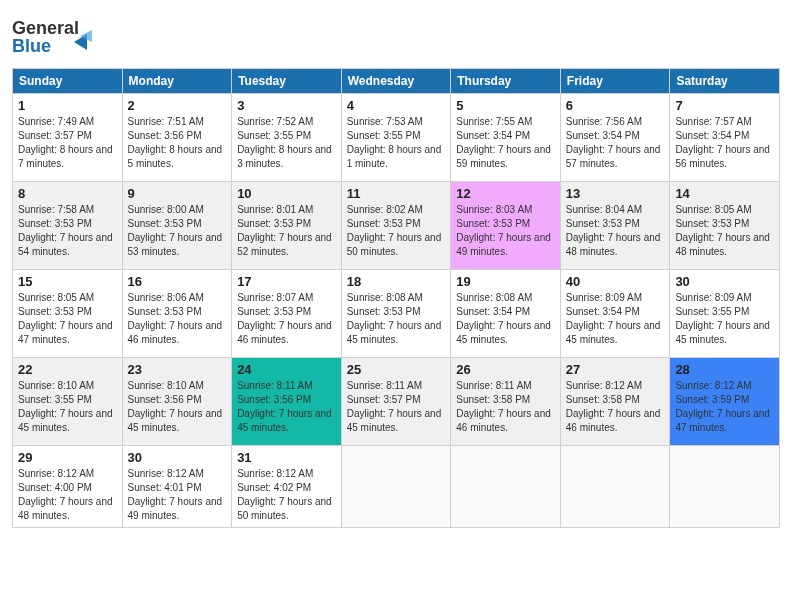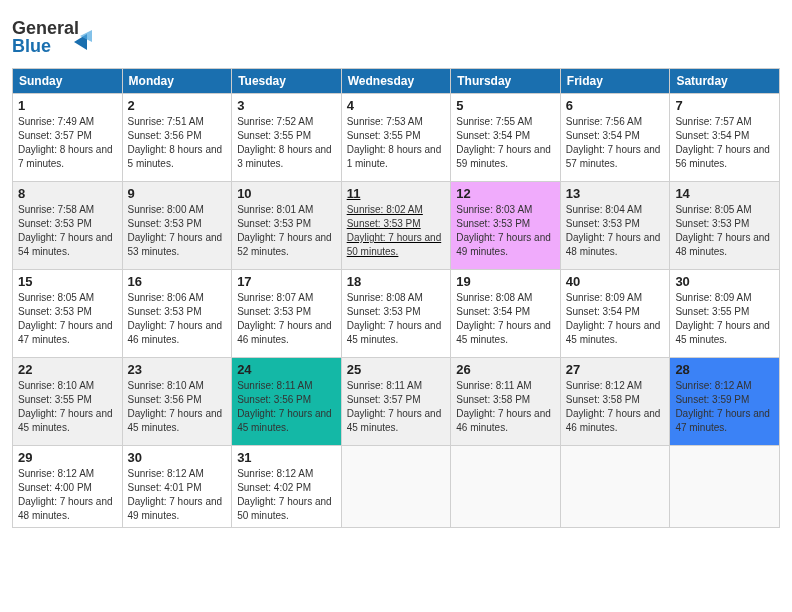--- a/index.html
+++ b/index.html
@@ -154,21 +154,21 @@
             <div class="day-info">Sunrise: 7:58 AM<br>Sunset: 3:53 PM<br>Daylight: 7 hours and 54 minutes.</div>
           </td>
           <td style="background: rgb(240, 240, 240);">
             <span class="day-num">9</span>
             <div class="day-info">Sunrise: 8:00 AM<br>Sunset: 3:53 PM<br>Daylight: 7 hours and 53 minutes.</div>
           </td>
           <td style="background: rgb(240, 240, 240);">
             <span class="day-num">10</span>
             <div class="day-info">Sunrise: 8:01 AM<br>Sunset: 3:53 PM<br>Daylight: 7 hours and 52 minutes.</div>
           </td>
-          <td style="background: rgb(240, 240, 240); text-decoration: underline;">
+          <td style="background: rgb(240, 240, 240);">
             <span class="day-num">11</span>
             <div class="day-info">Sunrise: 8:02 AM<br>Sunset: 3:53 PM<br>Daylight: 7 hours and 50 minutes.</div>
           </td>
           <td style="background: #f0abfc;">
             <span class="day-num">12</span>
             <div class="day-info">Sunrise: 8:03 AM<br>Sunset: 3:53 PM<br>Daylight: 7 hours and 49 minutes.</div>
           </td>
           <td style="background: rgb(240, 240, 240);">
             <span class="day-num">13</span>
             <div class="day-info">Sunrise: 8:04 AM<br>Sunset: 3:53 PM<br>Daylight: 7 hours and 48 minutes.</div>

